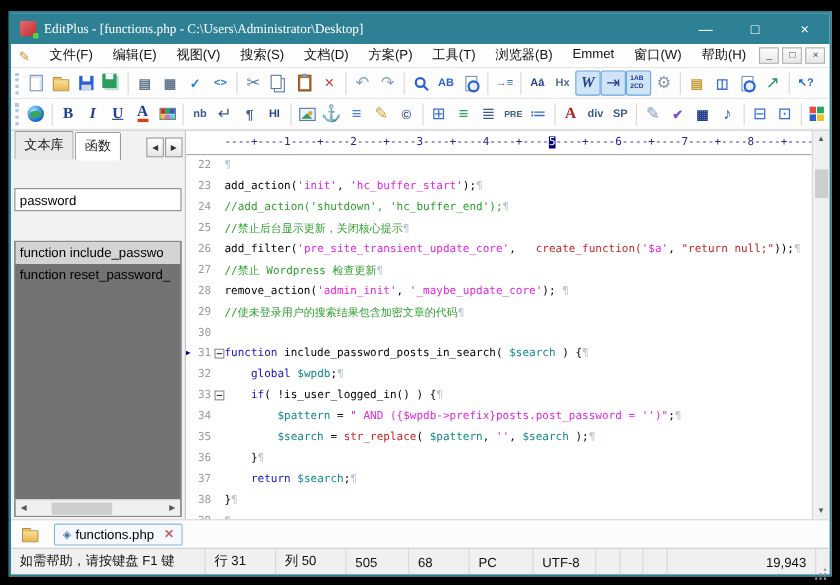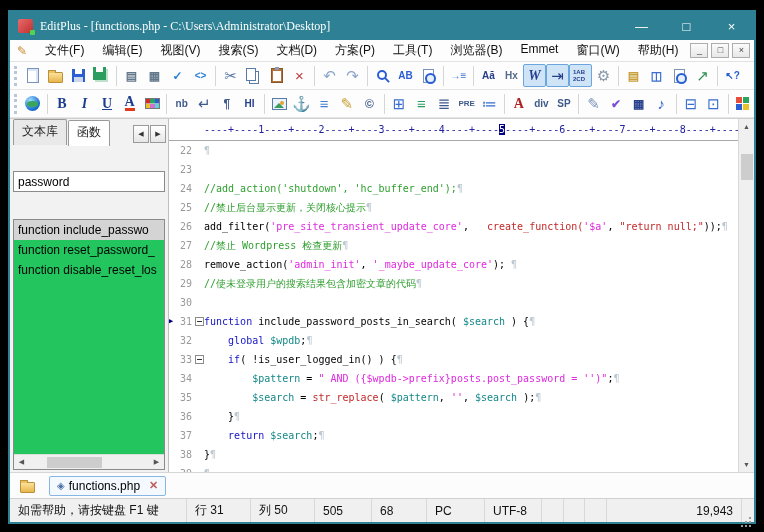--- a/index.html
+++ b/index.html
@@ -86,21 +86,21 @@
   .sidebar { width:158px; flex:0 0 auto; display:flex; flex-direction:column; background:#f2f2f2; padding:2px 0 0 3px;gap:24px; }
   .side-tabs { height:24px; display:flex; align-items:flex-end; }
   .side-tab { font-size:12px; padding:3px 8px 4px; border:1px solid #9a9a9a; border-bottom:none;
               background:#e9e9e9; color:#222; border-radius:2px 2px 0 0; margin-right:1px; }
   .side-tab.active { background:#fff; position:relative; top:1px; padding-bottom:5px; }
   .side-spin { margin-left:auto; display:flex; margin-bottom:2px; margin-right:2px; }
   .spin-btn { width:16px; height:18px; border:1px solid #9a9a9a; background:linear-gradient(#fff,#e6e6e6);
               font-size:7px; color:#333; display:flex; align-items:center; justify-content:center; margin-left:1px; }
   .side-input { height:21px; margin:2px 3px 2px 0; border:1px solid #8a8a8a; font-size:12px; padding:1px 4px;
               font-family:"Liberation Sans",sans-serif; background:#fff; width:calc(100% - 3px); }
-  .side-list { flex:1; border:1px solid #8a8a8a; background:#22c55e; margin:1px 3px 2px 0; position:relative; overflow:hidden; }
+  .side-list { flex:1; border:1px solid #8a8a8a; background:#737373; margin:1px 3px 2px 0; position:relative; overflow:hidden; }
   .side-item { font-size:12px; padding:3px 2px 3px 4px; white-space:nowrap; overflow:hidden; color:#000; }
   .side-item.selected { background:#d4d4d4; }
   .side-hscroll { position:absolute; left:0; right:0; bottom:0; height:15px; background:#f0f0f0;
               border-top:1px solid #dcdcdc; display:flex; align-items:center; }
   .hs-arrow { width:15px; text-align:center; font-size:7px; color:#555; }
   .hs-thumb { width:55px; height:11px; background:#cdcdcd; margin-left:18px; }
   .hs-right { margin-left:auto; }
   
   .codepane { flex:1; background:#fff; overflow:hidden; display:flex; flex-direction:column; border-left:1px solid #bfbfbf; }
   .ruler { height:22px; flex:0 0 auto; border-bottom:1px solid #a8a8a8; font-family:"DejaVu Sans Mono",monospace;
@@ -389,35 +389,34 @@
         <div class="side-spin">
           <div class="spin-btn">◀</div>
           <div class="spin-btn">▶</div>
         </div>
       </div>
       <input class="side-input" value="password" style="">
       <div class="side-list">
         <div id="side-items">
             <div class="side-item selected">function include_passwo</div>
             <div class="side-item">function reset_password_</div>
-            <div class="side-item">function disable_reset_los</div>
           </div>
         <div class="side-hscroll">
           <div class="hs-arrow">◀</div>
           <div class="hs-thumb"></div>
           <div class="hs-arrow hs-right">▶</div>
         </div>
       </div>
     </div>
 
     <div class="codepane">
       <div class="ruler"><span>----+----1----+----2----+----3----+----4----+----</span><span class="ruler-hi">5</span><span>----+----6----+----7----+----8----+----9----+----</span></div>
       <div class="code-lines" id="code-lines">
           <div class="code-line"><span class="ln-num">22</span><span class="ln-fold"></span><span class="code-text"><span class="pilcrow">¶</span></span></div>
-          <div class="code-line"><span class="ln-num">23</span><span class="ln-fold"></span></div>
+          <div class="code-line"><span class="ln-num">23</span><span class="ln-fold"></span><span class="code-text"><span class="tok-pl">add_action(</span><span class="tok-str">'init'</span><span class="tok-pl">, </span><span class="tok-str">'hc_buffer_start'</span><span class="tok-pl">);</span><span class="pilcrow">¶</span></span></div>
           <div class="code-line"><span class="ln-num">24</span><span class="ln-fold"></span><span class="code-text"><span class="tok-com">//add_action('shutdown', 'hc_buffer_end');</span><span class="pilcrow">¶</span></span></div>
           <div class="code-line"><span class="ln-num">25</span><span class="ln-fold"></span><span class="code-text"><span class="tok-com">//禁止后台显示更新，关闭核心提示</span><span class="pilcrow">¶</span></span></div>
           <div class="code-line"><span class="ln-num">26</span><span class="ln-fold"></span><span class="code-text"><span class="tok-pl">add_filter(</span><span class="tok-str">'pre_site_transient_update_core'</span><span class="tok-pl">,   </span><span class="tok-fn">create_function(</span><span class="tok-str">'$a'</span><span class="tok-pl">, </span><span class="tok-fn">"return null;"</span><span class="tok-pl">));</span><span class="pilcrow">¶</span></span></div>
           <div class="code-line"><span class="ln-num">27</span><span class="ln-fold"></span><span class="code-text"><span class="tok-com">//禁止 Wordpress 检查更新</span><span class="pilcrow">¶</span></span></div>
           <div class="code-line"><span class="ln-num">28</span><span class="ln-fold"></span><span class="code-text"><span class="tok-pl">remove_action(</span><span class="tok-str">'admin_init'</span><span class="tok-pl">, </span><span class="tok-str">'_maybe_update_core'</span><span class="tok-pl">); </span><span class="pilcrow">¶</span></span></div>
           <div class="code-line"><span class="ln-num">29</span><span class="ln-fold"></span><span class="code-text"><span class="tok-com">//使未登录用户的搜索结果包含加密文章的代码</span><span class="pilcrow">¶</span></span></div>
           <div class="code-line"><span class="ln-num">30</span><span class="ln-fold"></span></div>
           <div class="code-line"><span class="ln-marker">▶</span><span class="ln-num">31</span><span class="ln-fold has"></span><span class="code-text"><span class="tok-kw">function</span><span class="tok-pl"> include_password_posts_in_search( </span><span class="tok-var">$search</span><span class="tok-pl"> ) {</span><span class="pilcrow">¶</span></span></div>
           <div class="code-line"><span class="ln-num">32</span><span class="ln-fold"></span><span class="code-text"><span class="tok-pl">    </span><span class="tok-kw">global</span><span class="tok-pl"> </span><span class="tok-var">$wpdb</span><span class="tok-pl">;</span><span class="pilcrow">¶</span></span></div>
           <div class="code-line"><span class="ln-num">33</span><span class="ln-fold has"></span><span class="code-text"><span class="tok-pl">    </span><span class="tok-kw">if</span><span class="tok-pl">( !is_user_logged_in() ) {</span><span class="pilcrow">¶</span></span></div>

